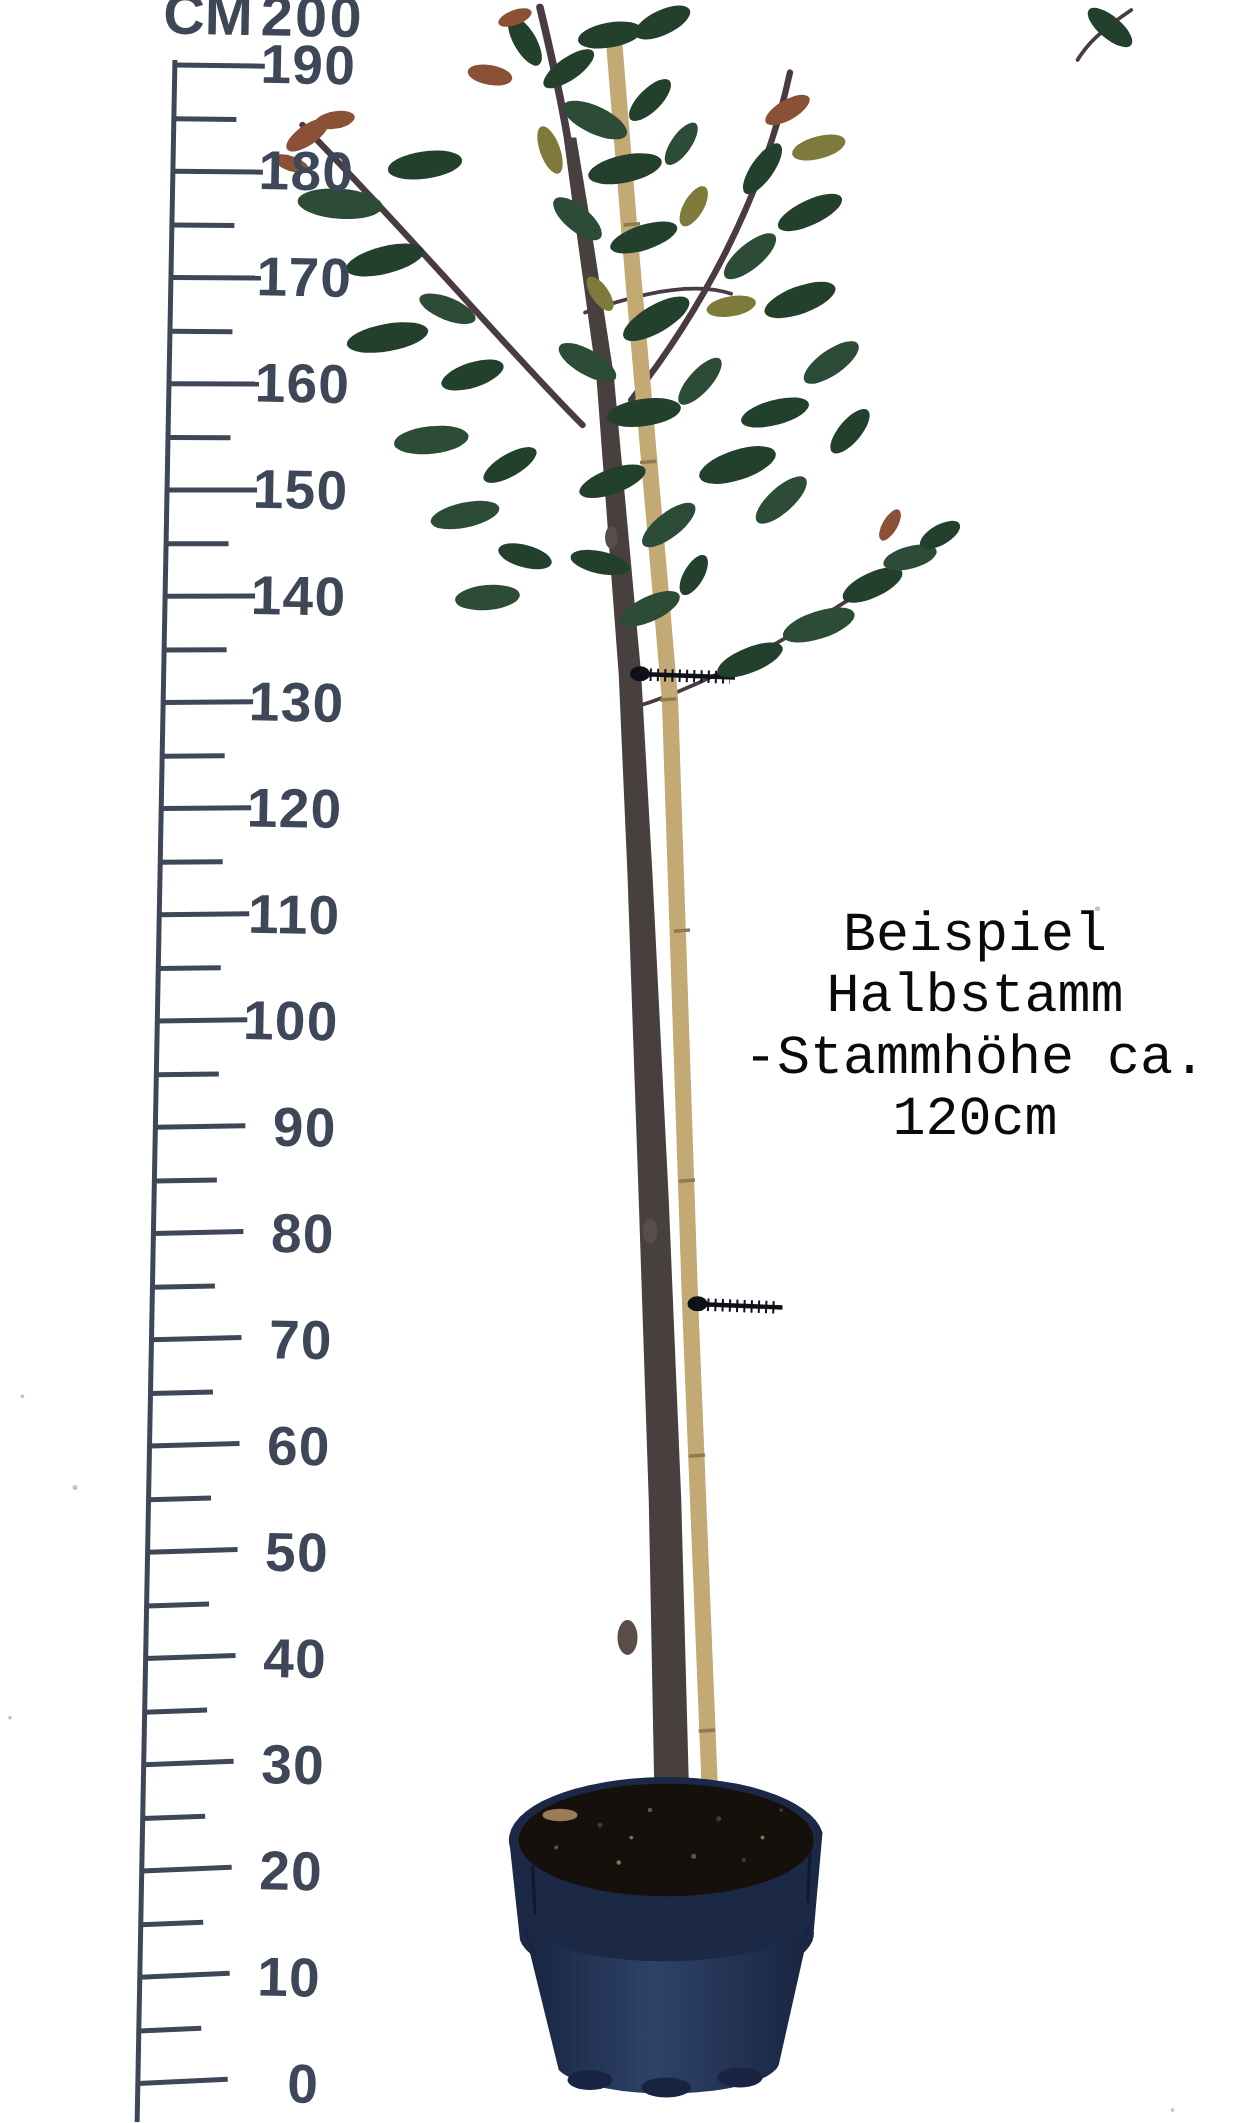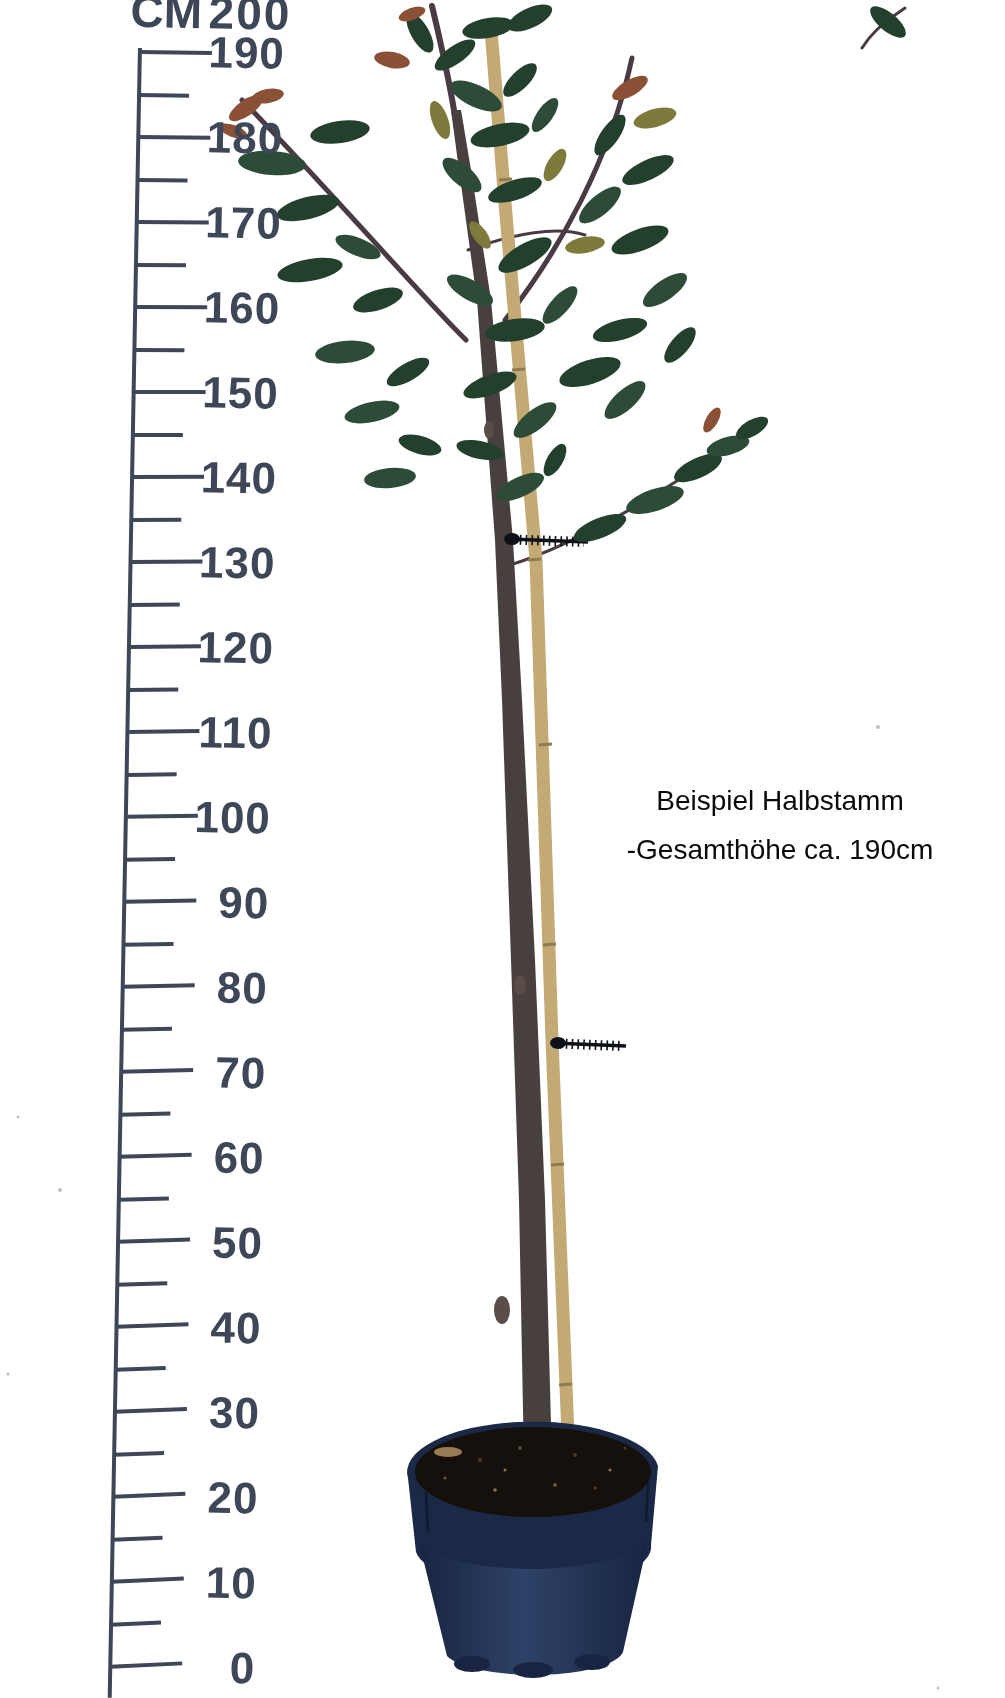--- a/index.html
+++ b/index.html
@@ -12,22 +12,22 @@
   .spine{position:absolute;left:138px;top:48px;width:4px;height:1650px;background:var(--ruler);}
   .tick{position:absolute;left:140px;height:4px;background:var(--ruler);transform-origin:0 50%;}
   .tick.major{width:72px;}
   .tick.minor{width:50px;}
   .rlabel{position:absolute;left:175px;width:110px;text-align:right;
           font-weight:600;font-size:44px;line-height:1;letter-spacing:1px;color:var(--ruler);}
   .ruler-unit{position:absolute;left:130px;top:-16px;font-weight:700;font-size:46px;color:var(--ruler);}
   .ruler-top{position:absolute;left:208px;top:-16px;font-weight:600;font-size:46px;letter-spacing:2px;color:var(--ruler);}
 
   
-  .caption{position:absolute;left:558px;top:776px;width:444px;text-align:center;
-           font-size:28px;line-height:49px;color:var(--caption-text);}
+  .caption{position:absolute;left:558px;top:725px;width:444px;text-align:center;
+           font-size:44px;line-height:49px;color:var(--caption-text);font-family:Liberation Mono, monospace;}
 
   
   .plant{position:absolute;left:0;top:0;}
   .br{stroke:var(--branch);fill:none;stroke-linecap:round;}
   .lf-d{fill:var(--leaf-dark);} .lf-m{fill:var(--leaf-mid);}
   .lf-r{fill:var(--leaf-young-red);} .lf-o{fill:var(--leaf-young-olive);}
   .stake-line{stroke:var(--stake);stroke-width:13;fill:none;}
   .stake-node{stroke:var(--stake-node);stroke-width:3;}
   .trunk-fill{fill:var(--trunk);}
   .screw-core{stroke:var(--screw);stroke-width:3.5;}
@@ -247,16 +247,16 @@
         <div class="tick major" style="top: 1580px; transform: rotate(-3.54deg);"></div>
         <div class="rlabel" style="top: 1559px;">10</div>
         <div class="tick minor" style="top: 1622.5px; transform: rotate(-3.54deg);"></div>
         <div class="tick major" style="top: 1665px; transform: rotate(-3.72deg);"></div>
         <div class="rlabel" style="top: 1644px;">0</div>
       </div>
   </div>
 
   <div class="caption">
     <div>Beispiel Halbstamm</div>
-    <div>-Gesamthöhe ca. 190cm</div>
+    <div>-Stammhöhe ca. 120cm</div>
   </div>
 
 </div>
 
 </body></html>

